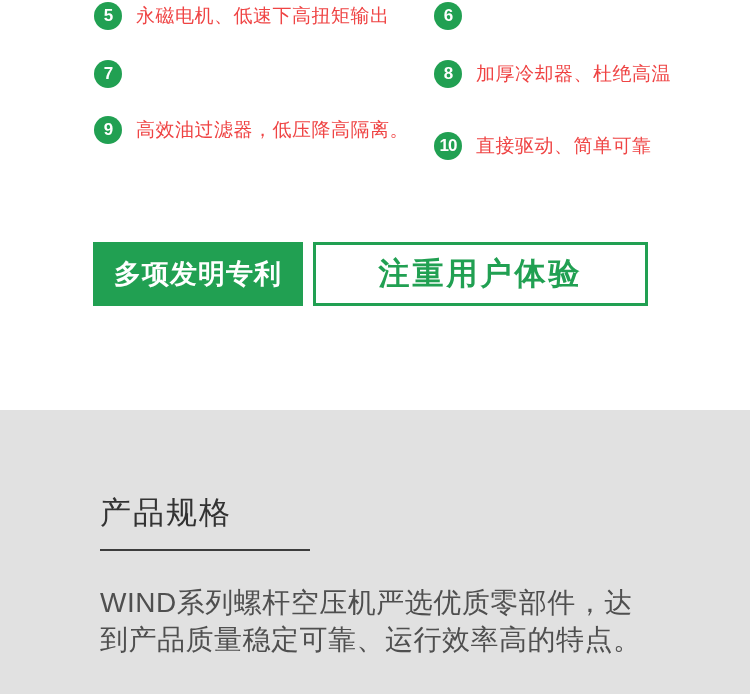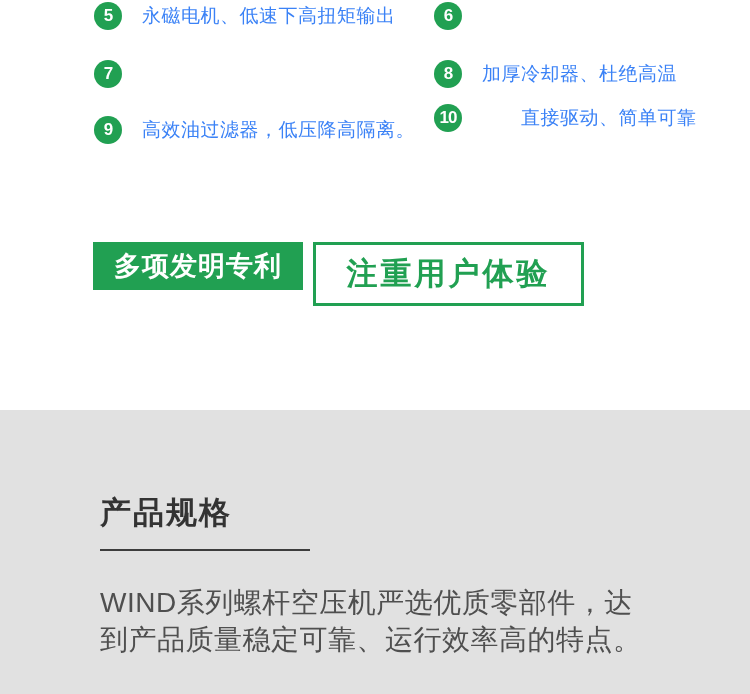--- a/index.html
+++ b/index.html
@@ -27,50 +27,50 @@
     color: #ffffff;
     font-weight: bold;
     font-size: 17px;
     display: flex;
     align-items: center;
     justify-content: center;
     flex: 0 0 28px;
     letter-spacing: -1px;
   }
   .feature .txt {
-    margin-left: 20px;
+    margin-left: 14px;
     font-size: 19px;
-    color: #3b82f6;
+    color: #ef4444;
     white-space: nowrap;
     letter-spacing: 0.5px;
   }
   .f-5  { left: 94px;  top: 2px;   }
   .f-6  { left: 434px; top: 2px;   }
   .f-7  { left: 94px;  top: 60px;  }
   .f-8  { left: 434px; top: 60px;  }
   .f-9  { left: 94px;  top: 116px; }
-  .f-10 { left: 434px; top: 104px; gap: 39px; }
+  .f-10 { left: 434px; top: 132px; }
   
   .banner-solid {
     position: absolute;
     left: 93px; top: 242px;
-    width: 210px; height: 48px;
+    width: 210px; height: 64px;
     background: #21a052;
     color: #ffffff;
     font-size: 27px;
     font-weight: bold;
     display: flex;
     align-items: center;
     justify-content: center;
     letter-spacing: 1px;
   }
   .banner-outline {
     position: absolute;
     left: 313px; top: 242px;
-    width: 271px; height: 64px;
+    width: 335px; height: 64px;
     background: #ffffff;
     border: 3px solid #21a052;
     color: #21a052;
     font-size: 31px;
     font-weight: bold;
     display: flex;
     align-items: center;
     justify-content: center;
     letter-spacing: 3px;
   }
@@ -78,21 +78,21 @@
   .spec-section {
     position: absolute;
     left: 0; top: 410px;
     width: 750px; height: 284px;
     background: #e1e1e1;
   }
   .spec-title {
     position: absolute;
     left: 100px; top: 492px;
     font-size: 31px;
-    font-weight: bold;
+    font-weight: normal;
     color: #333333;
     letter-spacing: 2px;
   }
   .spec-underline {
     position: absolute;
     left: 100px; top: 549px;
     width: 210px; height: 2px;
     background: #3c3c3c;
   }
   .spec-desc {

